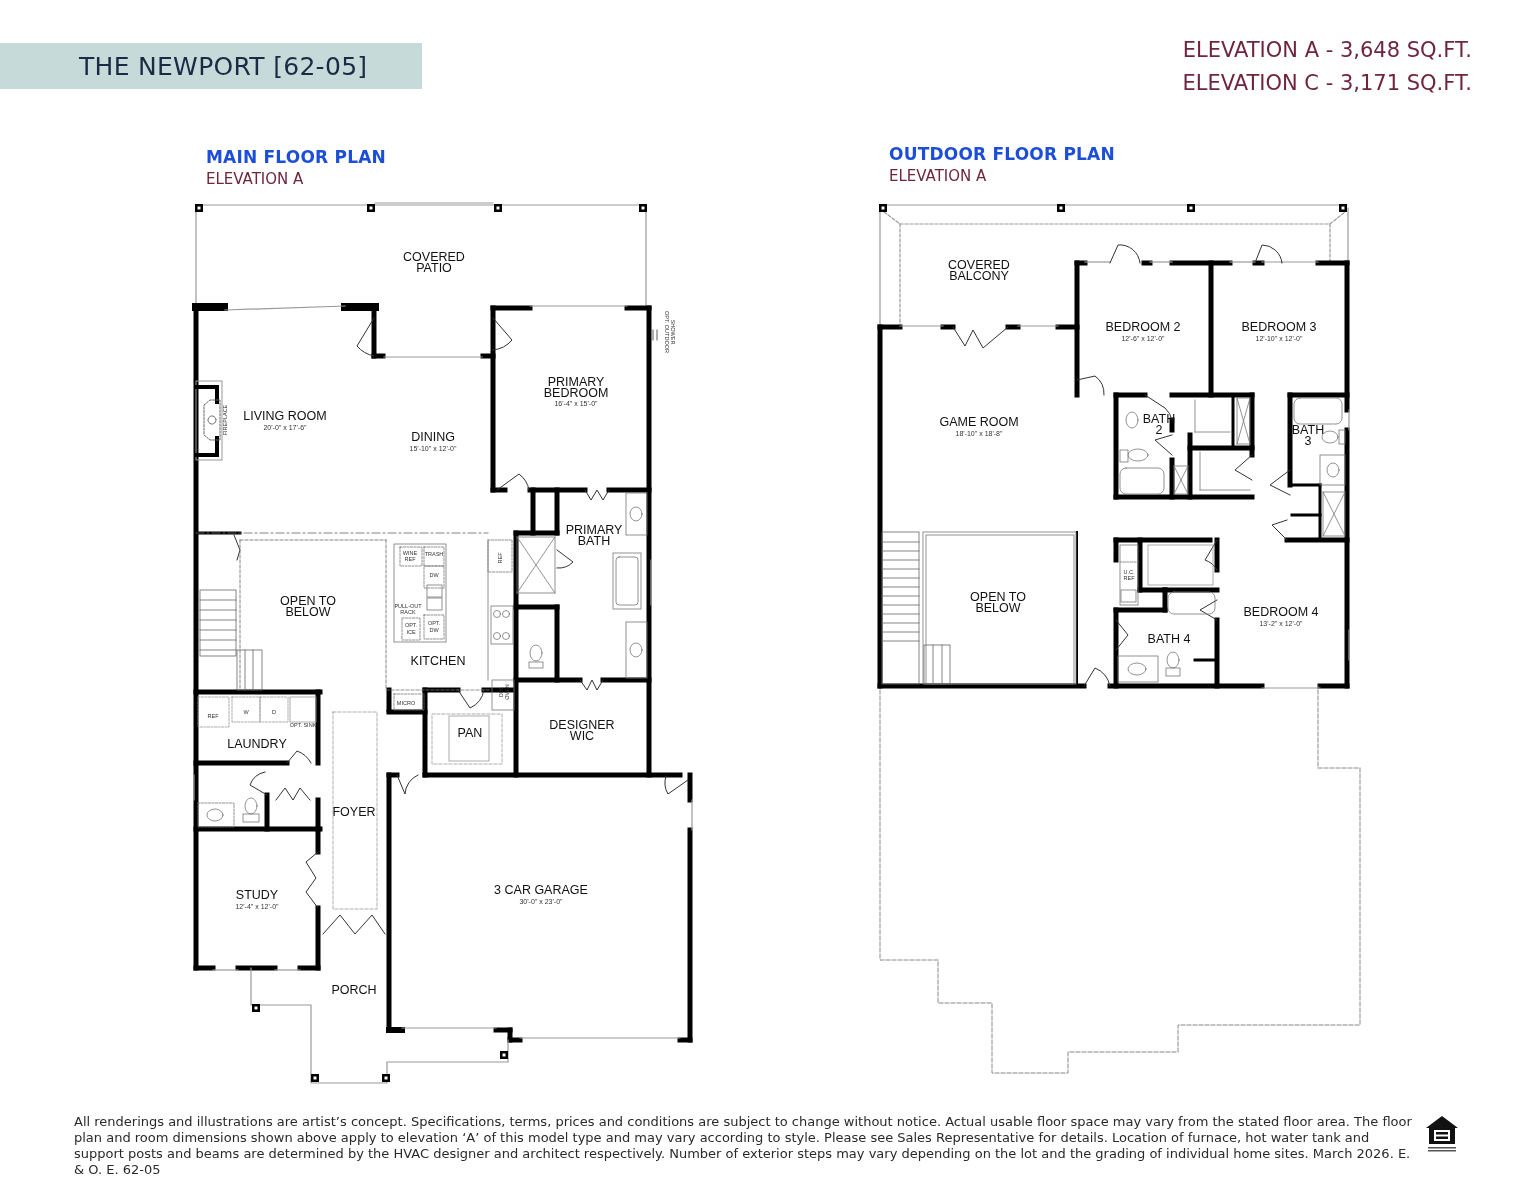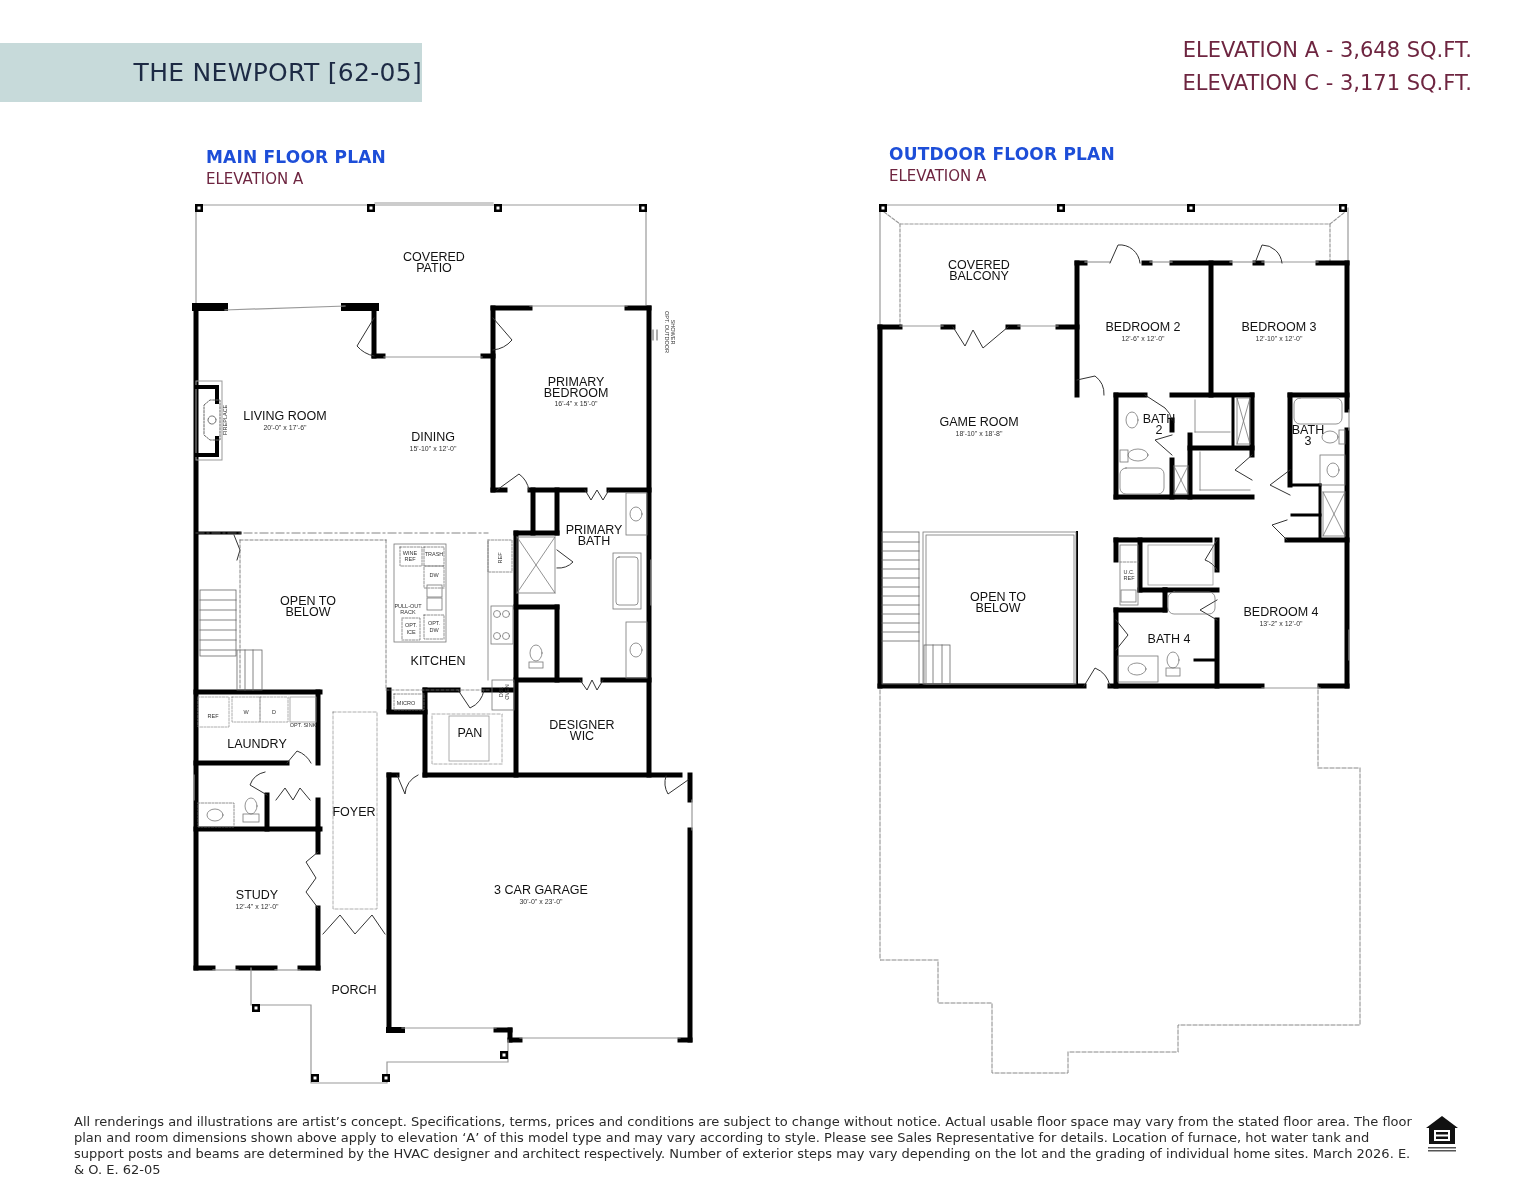--- a/index.html
+++ b/index.html
@@ -1,17 +1,17 @@
 <!DOCTYPE html>
 <html><head>
 <meta charset="utf-8">
 <style>
   html, body { margin: 0; padding: 0; background: #ffffff; }
   body { width: 1536px; height: 1187px; position: relative; overflow: hidden; font-family: "Liberation Sans", sans-serif; }
-  .title-banner { position: absolute; left: 0; top: 43px; width: 422px; height: 59px; background: #c7dada; display: flex; align-items: center; justify-content: flex-end; }
+  .title-banner { position: absolute; left: 0; top: 43px; width: 422px; height: 46px; background: #c7dada; display: flex; align-items: center; }
   .title-banner span { margin-left: 79px; font-family: "DejaVu Sans", sans-serif; font-size: 25px; color: #1d2a44; letter-spacing: 0.3px; }
   .sqft { position: absolute; right: 64px; top: 34px; text-align: right; font-family: "DejaVu Sans", sans-serif; font-size: 21px; line-height: 33px; color: #6e2540; }
   .sqft div { white-space: nowrap; }
   .plan-heading { position: absolute; font-family: "DejaVu Sans", sans-serif; }
   .plan-heading .h { font-size: 17px; font-weight: bold; color: #1d4ed8; letter-spacing: 0.2px; }
   .plan-heading .s { font-size: 15px; color: #6e2540; margin-top: 3px; }
   svg.plan { position: absolute; left: 0; top: 0; }
   svg text { font-family: "Liberation Sans", sans-serif; fill: #111; }
   .room { font-size: 12.5px; text-anchor: middle; }
   .dim { font-size: 7px; text-anchor: middle; fill: #333; }

